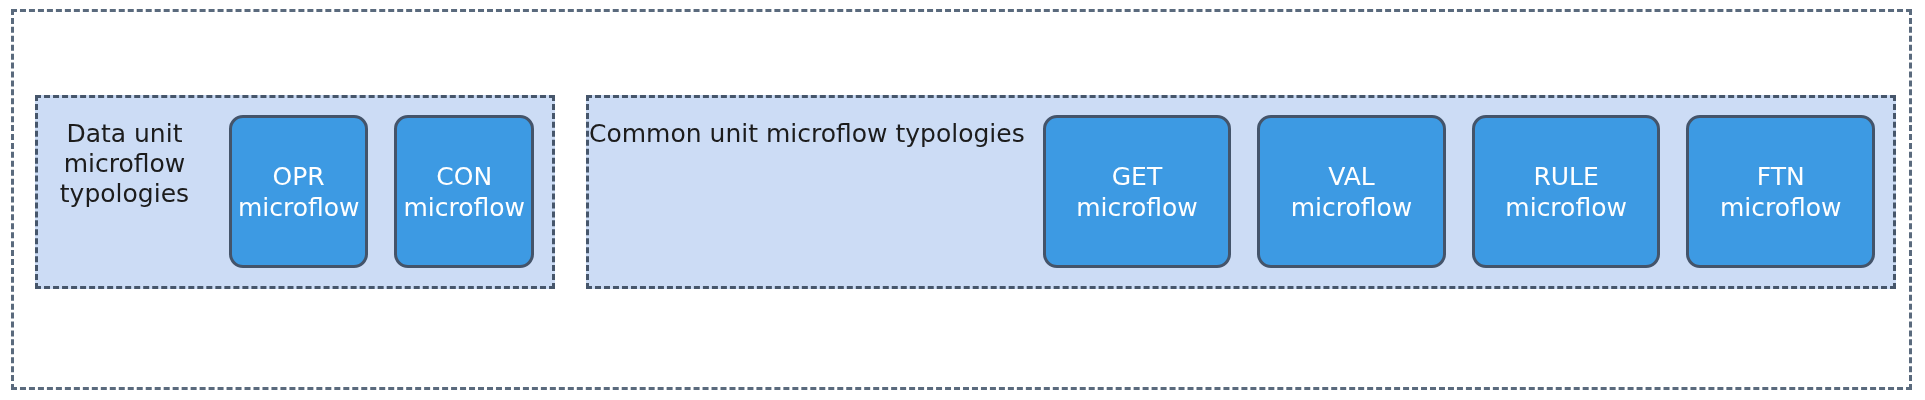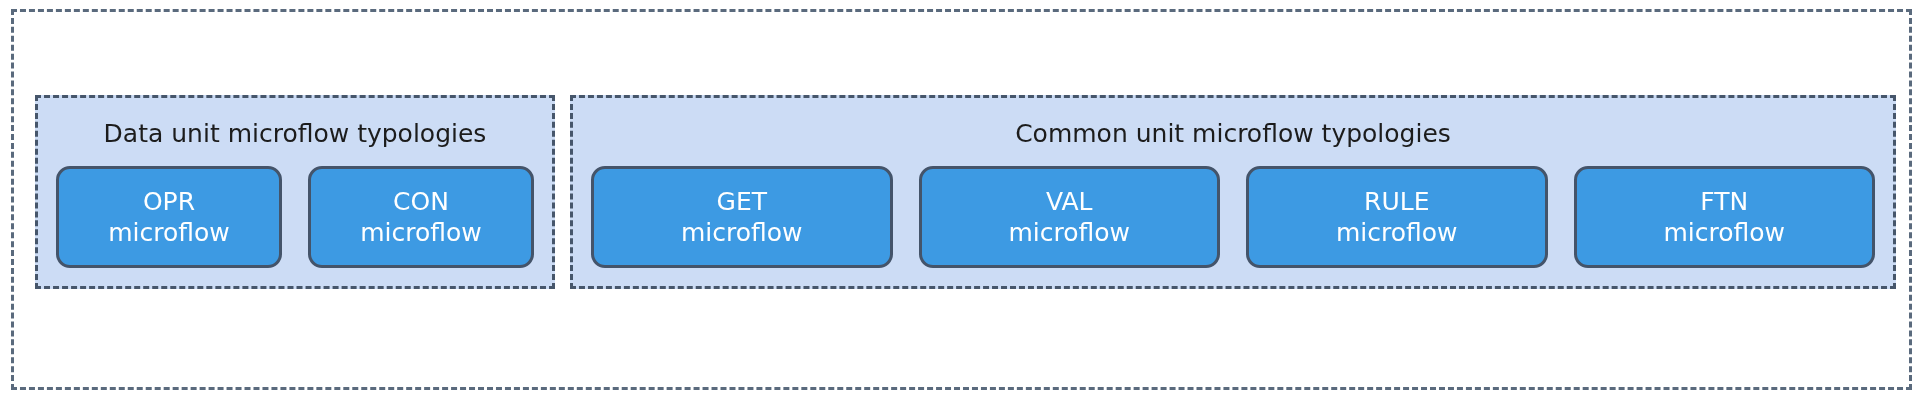--- a/index.html
+++ b/index.html
@@ -59,26 +59,26 @@
     align-items: stretch;
     gap: 15px;
   }
 
   .group {
     position: relative;
     box-sizing: border-box;
     background: #ccdcf5;
     border: 3px dashed #46566b;
     display: flex;
-    flex-direction: column;
+    flex-direction: row;
     padding: 0;
   }
 
   .group-data { flex: 0 0 520px; }
-  .group-common { flex: 1 1 auto; }
+  .group-common { flex: 1 1 auto; margin-left: 16px; }
 
   .group-title {
     text-align: center;
     font-size: 25px;
     line-height: 30px;
     color: #1c1c1c;
     padding-top: 21px;
     font-weight: 400;
   }
 

